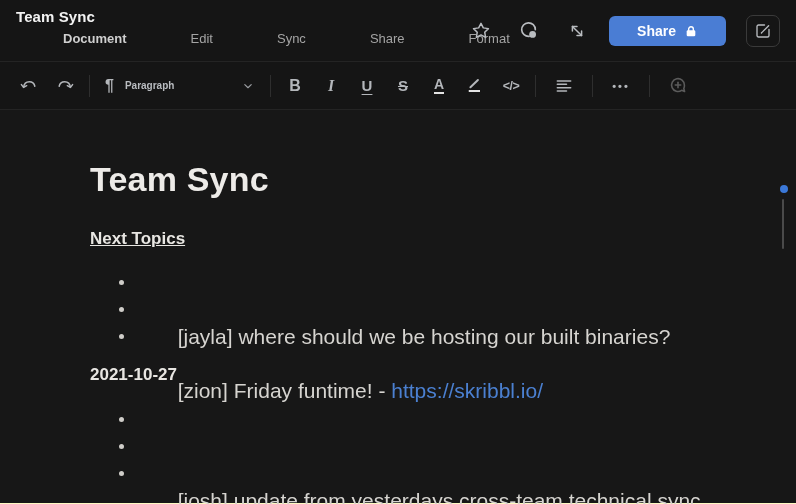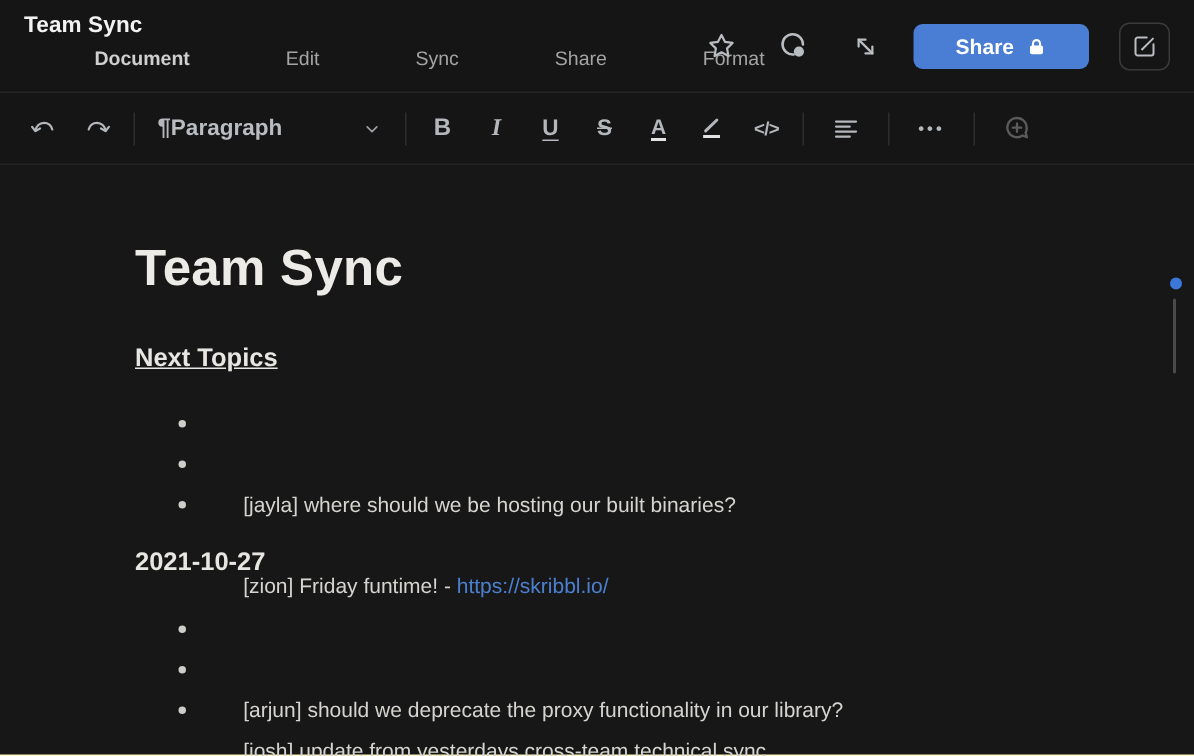--- a/index.html
+++ b/index.html
@@ -58,21 +58,21 @@
     color:#b4b7bb;font-family:"Liberation Sans", sans-serif;
   }
   .tb-btn.wide-gap{margin:0 5px;}
   .tb-sep{width:1px;height:22px;background:#2e2e2e;margin:0 6px;flex:none;}
   .para-dd{
     width:168px;height:32px;margin:0;padding:0 9px;border:none;background:none;
     display:flex;align-items:center;border-radius:4px;box-sizing:border-box;
     color:#b4b7bb;
   }
   .pilcrow{font-size:16px;font-weight:700;color:#b4b7bb;}
-  .para-label{font-size:15px;font-weight:700;color:#b9bcc0;}
+  .para-label{margin-left:11px;font-size:10px;font-weight:700;color:#b9bcc0;}
   .para-chevron{margin-left:auto;color:#9a9da1;display:flex;}
   .g-bold{font-size:16px;font-weight:800;}
   .g-italic{font-size:16px;font-style:italic;font-family:"Liberation Serif", serif;font-weight:600;}
   .g-underline{font-size:15px;font-weight:600;text-decoration:underline;text-underline-offset:3px;}
   .g-strike{font-size:15px;font-weight:600;text-decoration:line-through;}
   .g-fontcolor{font-size:14px;font-weight:700;border-bottom:2.5px solid #e3e3e3;padding-bottom:1px;line-height:1;}
   .g-code{font-size:12.5px;font-weight:700;letter-spacing:-.5px;}
   .g-more{font-size:11px;letter-spacing:2px;font-weight:700;}
   .dim{color:#5b5b5b;}
 
@@ -83,21 +83,21 @@
     font-size:34px;font-weight:700;color:#edebe8;letter-spacing:.2px;
   }
   .doc-h2{position:absolute;left:90px;margin:0;font-size:17px;font-weight:700;color:#e8e6e2;}
   .h2-a{top:119px;text-decoration:underline;}
   .h2-b{top:255px;}
   .bullets{position:absolute;left:119px;margin:0;padding:0;list-style:none;}
   .ul-a{top:159px;}
   .ul-b{top:296px;}
   .bullets li{
     position:relative;height:27px;line-height:27px;padding-left:12px;
-    font-size:14px;color:#d6d4d0;white-space:pre;
+    font-size:21px;color:#d6d4d0;white-space:pre;
   }
   .bullet-dot{
     position:absolute;left:0;top:11px;width:5px;height:5px;border-radius:50%;
     background:#cfcdc9;
   }
   .doc-link{color:#4b80d1;text-decoration:none;}
 
   .scroll-marker{
     position:absolute;right:8px;top:75px;width:8px;height:8px;border-radius:50%;
     background:#3b78d8;
@@ -275,21 +275,20 @@
       <li>
         <span class="bullet-dot"></span>
         <span>[zion] Friday funtime! - </span><a class="doc-link" href="#">https://skribbl.io/</a>
       </li>
     </ul>
 
     <h2 class="doc-h2 h2-b">2021-10-27</h2>
     <ul class="bullets ul-b">
       <li>
         <span class="bullet-dot"></span>
-        <span>[arjun] should we deprecate the proxy functionality in our library?</span>
       </li>
       <li>
         <span class="bullet-dot"></span>
         <span>[josh] update from yesterdays cross-team technical sync</span>
       </li>
       <li>
         <span class="bullet-dot"></span>
         
       </li>
     </ul>

